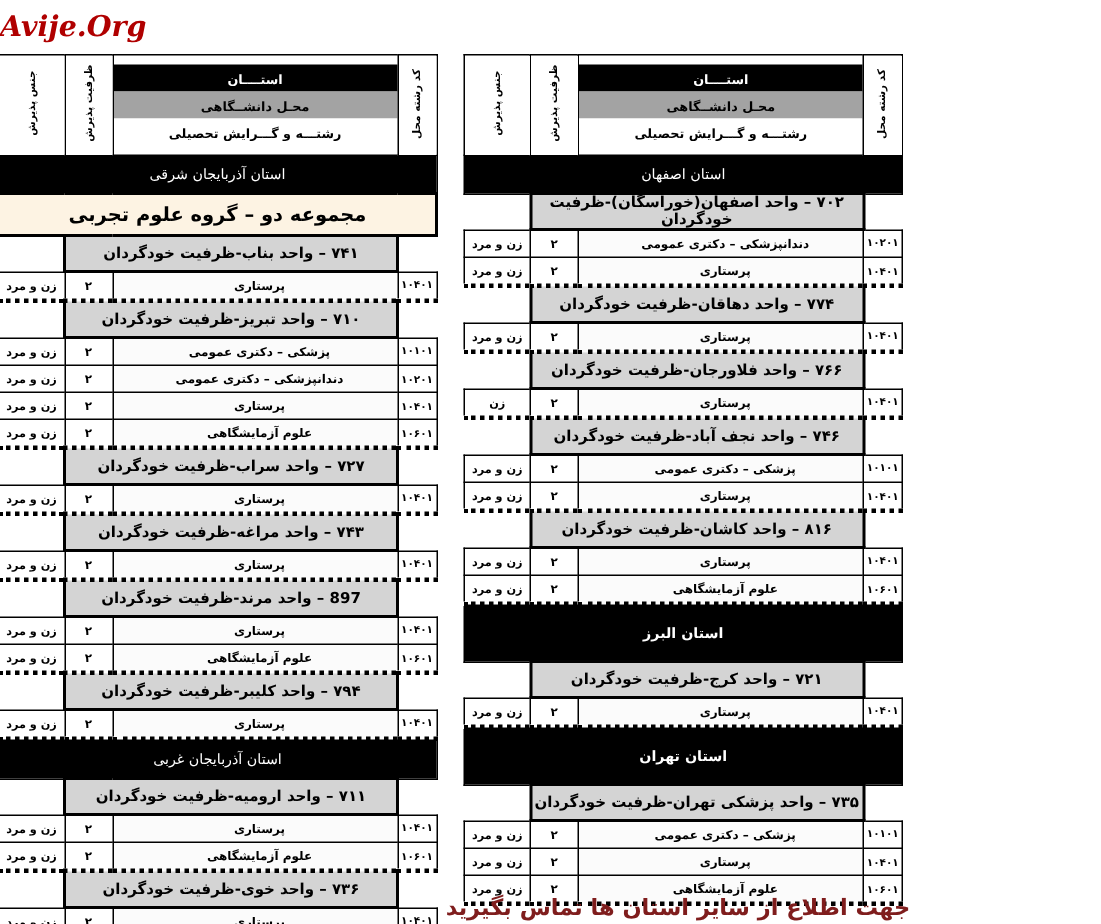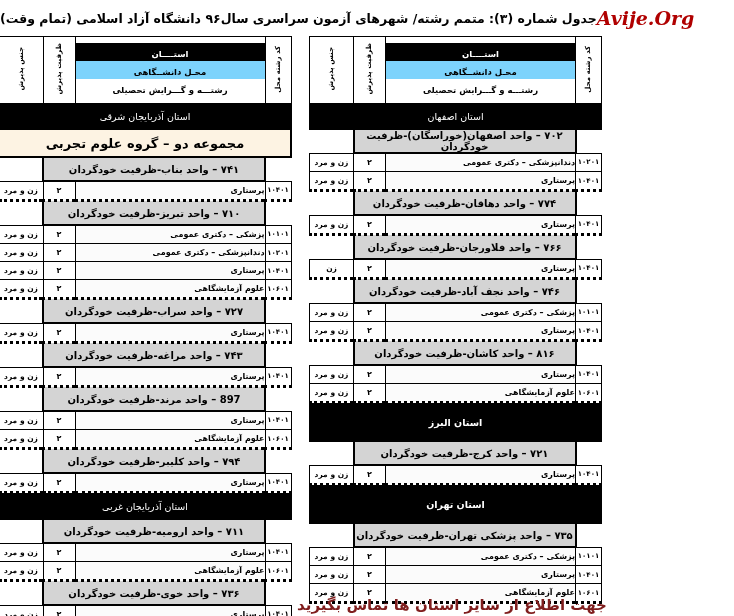--- a/index.html
+++ b/index.html
@@ -99,21 +99,21 @@
   .hdr-stack { padding: 0; }
   .hdr-stack .hs-row {
     height: 18px;
     line-height: 22px;
     text-align: center;
     font-size: 8.5px;
     font-weight: bold;
     letter-spacing: 2px;
   }
   .hs-ostan  { background: #000000; color: #ffffff; }
-  .hs-mahal  { background: #7dd3fc; color: #000000; }
+  .hs-mahal  { background: #a3a3a3; color: #000000; }
   .hs-reshte { background: #ffffff; color: #000000; }
 
   
   .row-group {
     background: #fdf3e3;
     border: 2px solid #000 !important;
     height: 26px;
     text-align: center;
     font-size: 13px;
     font-weight: bold;
@@ -151,21 +151,21 @@
   
   tr.data-row td { height: 17px; }
   .cell-code {
     text-align: center;
     font-size: 7px;
     font-weight: bold;
     color: #000;
     letter-spacing: -0.3px;
   }
   .cell-major {
-    text-align: right;
+    text-align: center;
     padding-left: 6px !important;
     font-size: 8px;
     font-weight: bold;
     color: #000;
     background: #fbfbfb;
   }
   .cell-cap {
     text-align: center;
     font-size: 8px;
     font-weight: bold;
@@ -198,21 +198,20 @@
     font-weight: bold;
     color: #7f1d1d;
     margin-right: -170px;
     white-space: nowrap;
   }
 </style>
 </head>
 <body>
 
 <div class="page-header">
-  <div class="doc-title">جدول شماره (۳): متمم رشته/ شهرهای آزمون سراسری سال۹۶ دانشگاه آزاد اسلامی (تمام وقت)</div>
   <div class="brand-logo">Avije.Org</div>
 </div>
 
 <div class="tables-area">
 
   <div class="tbl-wrap">
     <table class="cat-table">
       <colgroup>
         <col class="c-code">
           <col class="c-major">

